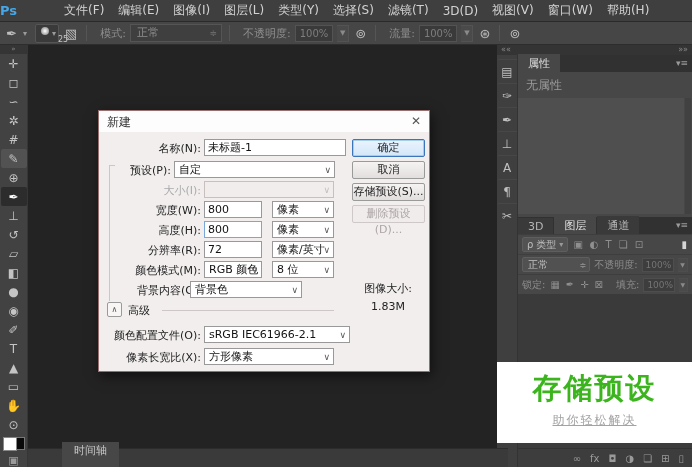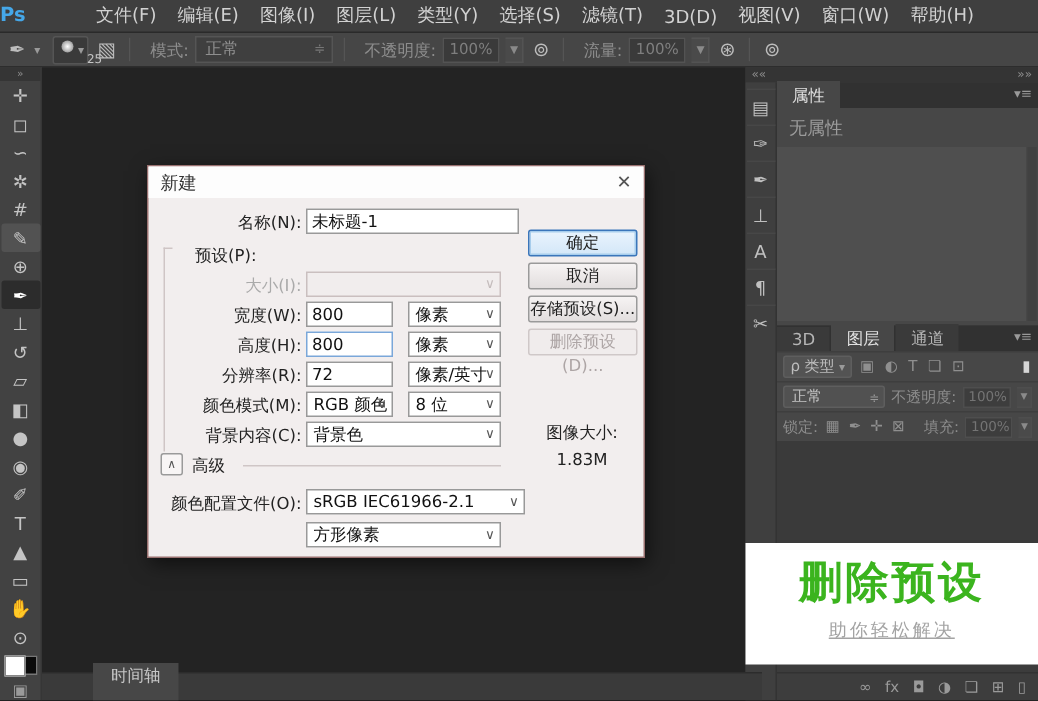--- a/index.html
+++ b/index.html
@@ -111,21 +111,21 @@
   .dlabel.dis{color:#aaa;}
   .dinput{position:absolute;top:0;height:17px;border:1px solid #999;background:#fff;
     font-family:"DejaVu Sans",sans-serif;font-size:11px;padding:0 3px;color:#111;}
   .dinput.focus{border-color:#7aa7d9;}
   .dd{position:absolute;top:0;height:17px;background:#fff;border:1px solid #999;
     font-size:11px;line-height:15px;padding:0 16px 0 4px;color:#111;white-space:nowrap;overflow:hidden;}
   .dd:after{content:"∨";position:absolute;right:3px;top:1px;font-size:9px;color:#555;}
   .dd.dis{background:#f1eded;border-color:#cabfbf;color:#b0a8a8;}
   .dd.dis:after{color:#c4bcbc;}
   .dbtn{position:absolute;left:253px;width:73px;height:18px;text-align:center;font-size:11px;
-    line-height:16px;color:#222;background:linear-gradient(#f6f3f3,#e2dede);border:1px solid #9a9a9a;border-radius:2px;margin-top:14px;}
+    line-height:16px;color:#222;background:linear-gradient(#f6f3f3,#e2dede);border:1px solid #9a9a9a;border-radius:2px;}
   .dbtn.ok{background:linear-gradient(#eaf4fd,#d3e7f8);border:1px solid #3b76ba;box-shadow:0 0 0 1px #a7cdec inset;}
   .dbtn.dis{background:#f0ecec;border-color:#cfc8c8;color:#ada5a5;}
   .img-size{position:absolute;left:248px;top:170px;width:82px;text-align:center;font-size:11px;color:#222;}
   .img-size div{margin-top:4px;}
   .bracket{position:absolute;left:10px;top:54px;height:136px;width:6px;
     border-left:1px solid #cfc5c5;border-top:1px solid #cfc5c5;}
   .adv{position:absolute;left:8px;top:191px;right:8px;height:16px;}
   .adv-toggle{position:absolute;left:0;top:0;width:15px;height:15px;border:1px solid #9a9a9a;border-radius:2px;
     background:#f8f5f5;color:#555;font-size:8px;text-align:center;line-height:14px;}
   .adv-label{position:absolute;left:21px;top:1px;font-size:11px;color:#222;}
@@ -359,38 +359,41 @@
           <span class="foot-icon">▯</span>
         </div>
     </div>
   </div>
 
   <div class="timeline">
     <span class="tl-tab">时间轴</span>
   </div>
 
   <div class="watermark">
-    <div class="wm-title" id="wm-title" style="color: rgb(59, 180, 30);">删除预设</div>
+    <div class="wm-title" id="wm-title" style="color: rgb(59, 180, 30);">存储预设</div>
     <div class="wm-sub">助你轻松解决</div>
   </div>
 
   <div class="dlg">
     <div class="dlg-title">
       <span class="dlg-title-text">新建</span>
       <span class="dlg-close">✕</span>
     </div>
     <div class="bracket"></div>
 
     <div class="drow" style="top:28px">
       <span class="dlabel">名称(N):</span>
       <input class="dinput" style="left: 97px; width: 142px;" value="未标题-1">
     </div>
 
     <div class="drow" style="top:50px">
       <span class="dlabel" style="width:64px">预设(P):</span>
+      <div class="dd" style="left:67px;width:161px">
+        <span>自定</span>
+      </div>
     </div>
 
     <div class="drow" style="top:70px">
       <span class="dlabel dis">大小(I):</span>
       <div class="dd dis" style="left:97px;width:130px">
         <span></span>
       </div>
     </div>
 
     <div class="drow" style="top:90px">
@@ -422,39 +425,40 @@
       <div class="dd" style="left:97px;width:58px">
         <span>RGB 颜色</span>
       </div>
       <div class="dd" style="left:165px;width:62px">
         <span>8 位</span>
       </div>
     </div>
 
     <div class="drow" style="top:170px">
       <span class="dlabel">背景内容(C):</span>
-      <div class="dd" style="left:97px;width:130px">
+      <div class="dd" style="left:83px;width:112px">
         <span>背景色</span>
       </div>
     </div>
 
     <div class="adv">
       <span class="adv-toggle">∧</span>
       <span class="adv-label">高级</span>
       <span class="adv-rule"></span>
     </div>
 
     <div class="drow" style="top:215px">
       <span class="dlabel">颜色配置文件(O):</span>
       <div class="dd" style="left:97px;width:146px">
         <span>sRGB IEC61966-2.1</span>
       </div>
     </div>
 
     <div class="drow" style="top:237px">
+      <span class="dlabel">像素长宽比(X):</span>
       <div class="dd" style="left:97px;width:130px">
         <span>方形像素</span>
       </div>
     </div>
 
     <div class="dbtn ok" style="top:28px">确定</div>
     <div class="dbtn" style="top:50px">取消</div>
     <div class="dbtn" style="top:72px">存储预设(S)...</div>
     <div class="dbtn dis" style="top:94px">删除预设(D)...</div>
 

